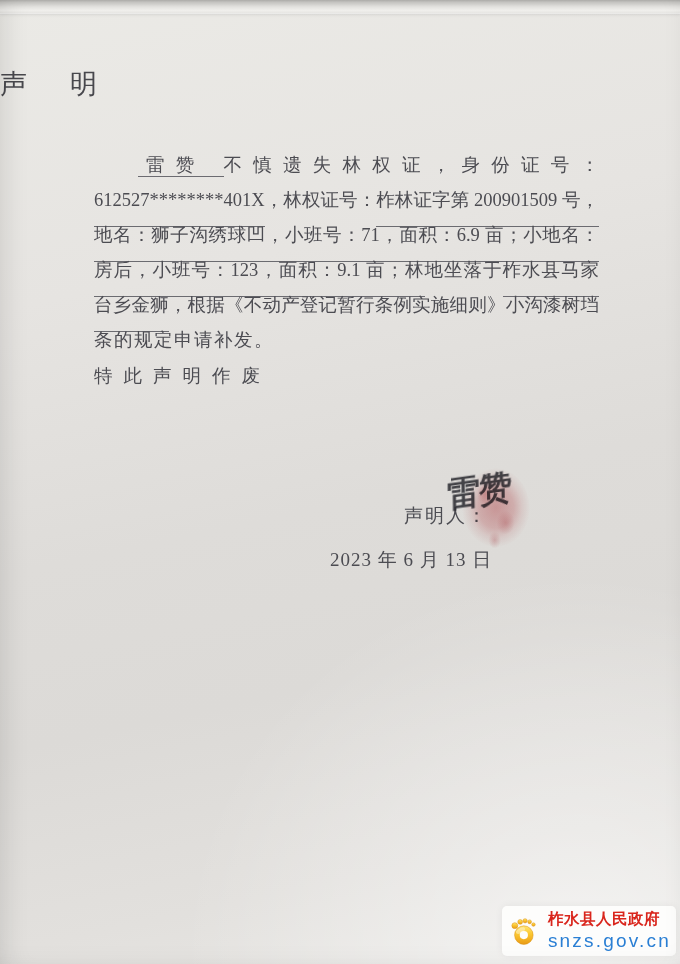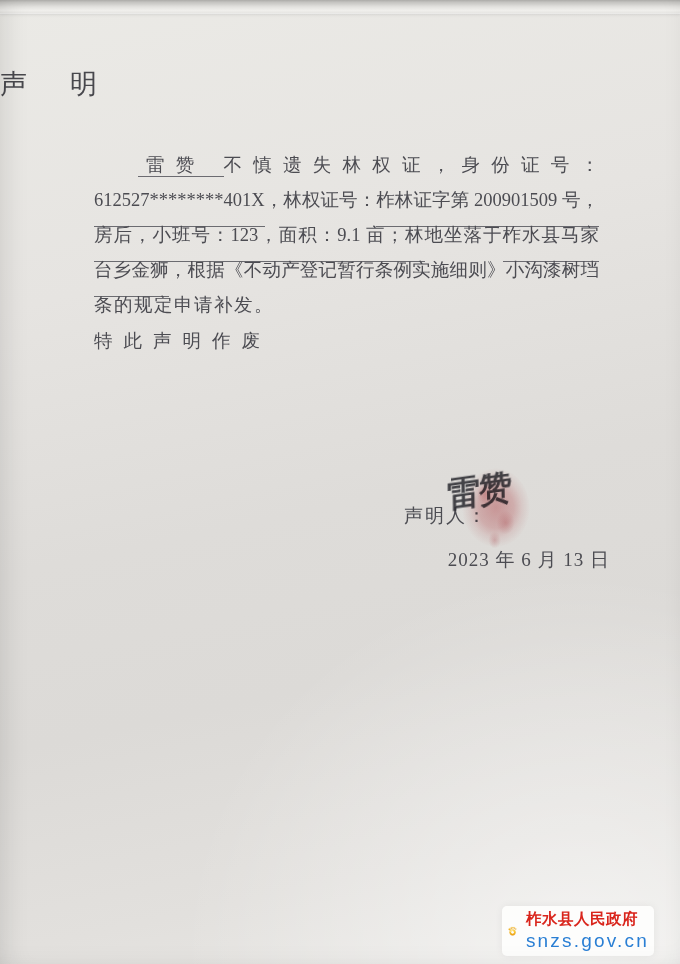--- a/index.html
+++ b/index.html
@@ -43,23 +43,23 @@
   }
   .fingerprint{
     position:absolute;left:462px;top:468px;width:68px;height:88px;border-radius:48%;
     background:
       radial-gradient(closest-side at 50% 45%, rgba(203,86,92,.48), rgba(203,86,92,.32) 52%, rgba(203,86,92,.13) 76%, rgba(203,86,92,0) 100%),
       radial-gradient(11px 15px at 34% 30%, rgba(186,66,74,.32), rgba(186,66,74,0) 70%),
       radial-gradient(13px 17px at 64% 62%, rgba(186,66,74,.28), rgba(186,66,74,0) 70%),
       radial-gradient(9px 12px at 48% 82%, rgba(186,66,74,.26), rgba(186,66,74,0) 70%);
     mix-blend-mode:multiply;filter:blur(.4px);
   }
-  .date{position:absolute;left:330px;top:547px;width:280px;text-align:right;font-size:19px;letter-spacing:1px;}
+  .date{position:absolute;left:330px;top:547px;width:280px;text-align:left;font-size:19px;letter-spacing:1px;}
   .watermark{
-    position:absolute;left:502px;top:906px;width:152px;height:50px;box-sizing:border-box;
+    position:absolute;left:502px;top:906px;width:174px;height:50px;box-sizing:border-box;
     background:rgba(253,253,252,.95);border-radius:5px;
     display:flex;align-items:center;gap:8px;padding:4px 5px;
     box-shadow:0 0 8px rgba(0,0,0,.06);
   }
   .wm-text{display:flex;flex-direction:column;line-height:1.25;}
   .wm-name{font-family:"Liberation Sans","DejaVu Sans",sans-serif;font-weight:bold;
     font-size:15.5px;letter-spacing:.5px;color:var(--accent-red,#d9251c);white-space:nowrap;}
   .wm-url{font-family:"Liberation Sans","DejaVu Sans",sans-serif;font-weight:normal;
     font-size:19px;letter-spacing:2.2px;color:var(--accent-blue,#2a7fd4);white-space:nowrap;}
 </style>
@@ -71,20 +71,21 @@
   <div class="crease"></div>
 
   <h1 class="title"><span>声</span><span class="t2">明</span></h1>
 
   <div class="body">
     <div class="line indent"><span class="u name-blank">雷赞</span><span>不慎遗失林权证，身份证号：</span></div>
 
     <div class="line"><span class="u">612527********401X</span><span>，林权证号：</span><span class="u">柞林证字第 200901509 号，</span></div>
 
 
+    <div class="line"><span class="u">地名：狮子沟绣球凹，小班号：71，面积：6.9 亩；小地名：</span></div>
 
     <div class="line"><span class="u">房后，小班号：123，面积：9.1 亩；林</span><span>地坐落于</span><span class="u">柞水县马家</span></div>
 
     <div class="line"><span class="u">台乡金狮</span><span>，根据《不动产登记暂行条例实施细则》小沟漆树垱</span></div>
 
     <div class="line last"><span>条的规定申请补发。</span></div>
 
     <div class="closing">特此声明作废</div>
   </div>
 

